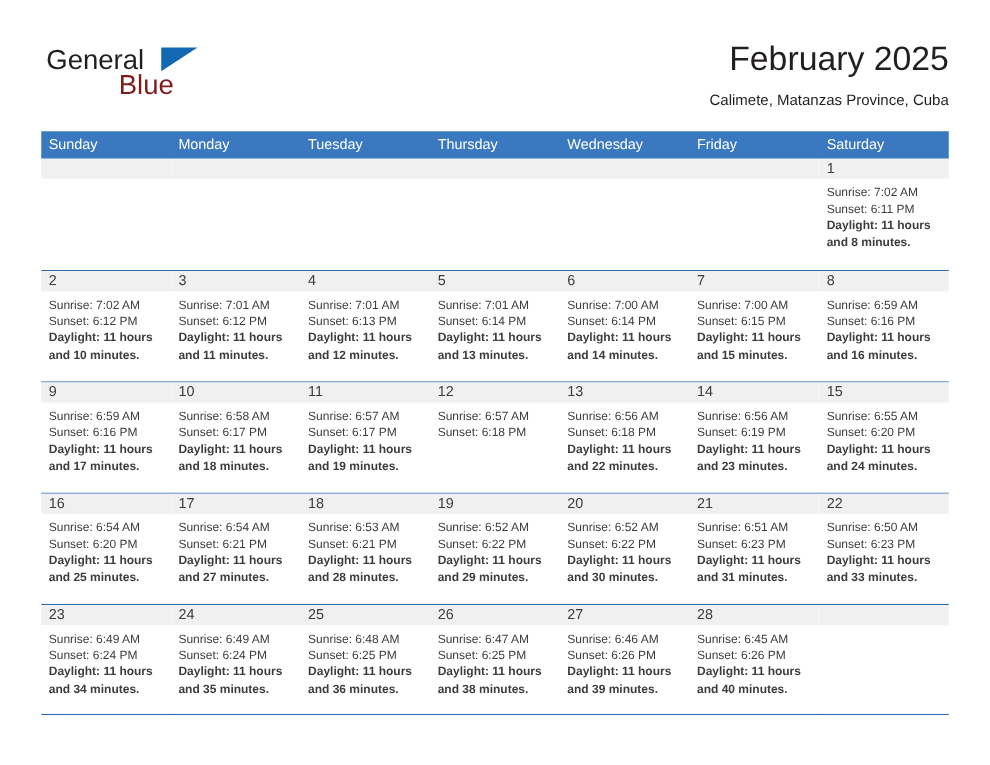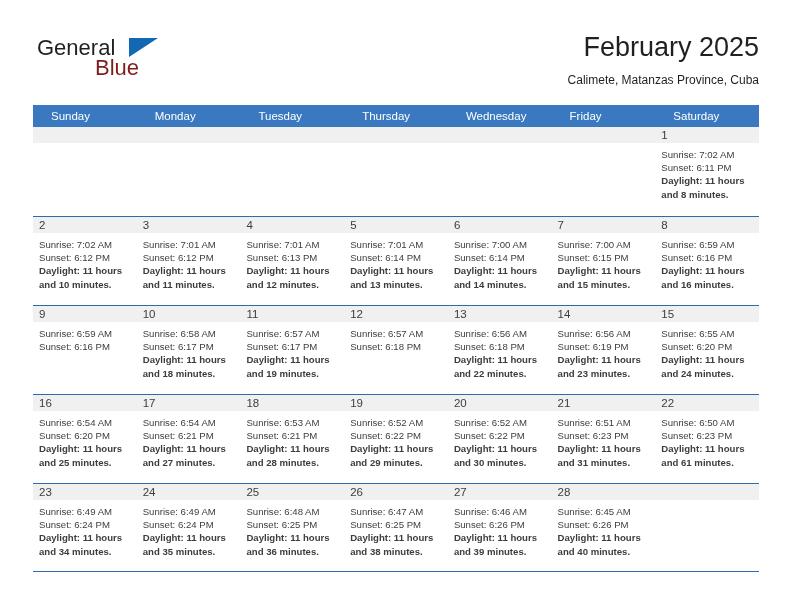--- a/index.html
+++ b/index.html
@@ -96,21 +96,21 @@
   .weekdays {
     display: flex;
     background: #3a79bf;
     height: 22px;
   }
   .weekday {
     flex: 1 1 0;
     color: #ffffff;
     font-size: 11.5px;
     line-height: 22px;
-    padding-left: 18px;
+    padding-left: 6px;
     box-sizing: border-box;
     white-space: nowrap;
     overflow: hidden;
   }
 
   .week {
     display: flex;
     border-top: 1px solid #2e6aae;
     height: 89px;
     box-sizing: border-box;
@@ -294,20 +294,21 @@
           </div>
         </div>
         <div class="week">
           <div class="day">
             <div class="day-num-band">
               <div class="day-num">9</div>
             </div>
             <div class="day-info">
               <div>Sunrise: 6:59 AM</div>
               <div>Sunset: 6:16 PM</div>
+              <div class="wrap">Daylight: 11 hours and 17 minutes.</div>
             </div>
           </div>
           <div class="day">
             <div class="day-num-band">
               <div class="day-num">10</div>
             </div>
             <div class="day-info">
               <div>Sunrise: 6:58 AM</div>
               <div>Sunset: 6:17 PM</div>
               <div class="wrap">Daylight: 11 hours and 18 minutes.</div>
@@ -424,21 +425,21 @@
               <div class="wrap">Daylight: 11 hours and 31 minutes.</div>
             </div>
           </div>
           <div class="day">
             <div class="day-num-band">
               <div class="day-num">22</div>
             </div>
             <div class="day-info">
               <div>Sunrise: 6:50 AM</div>
               <div>Sunset: 6:23 PM</div>
-              <div class="wrap">Daylight: 11 hours and 61 minutes.</div>
+              <div class="wrap">Daylight: 11 hours and 33 minutes.</div>
             </div>
           </div>
         </div>
         <div class="week week-last">
           <div class="day">
             <div class="day-num-band">
               <div class="day-num">23</div>
             </div>
             <div class="day-info">
               <div>Sunrise: 6:49 AM</div>

